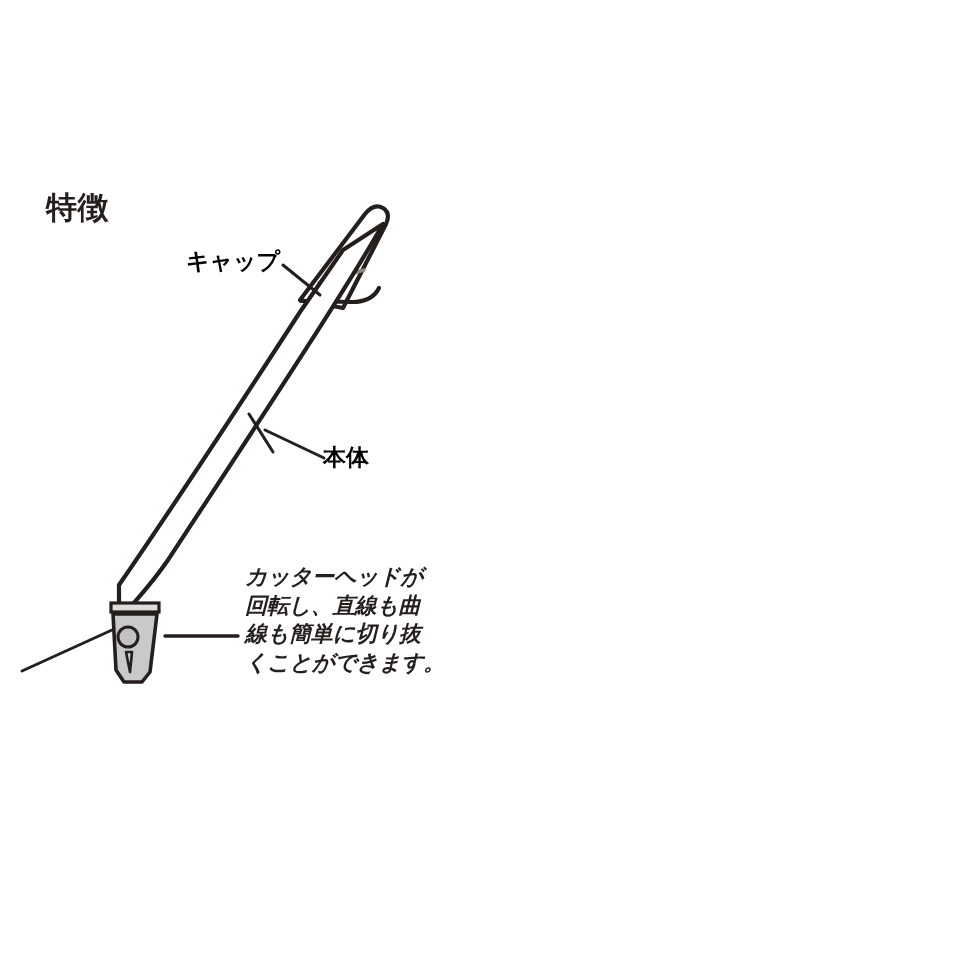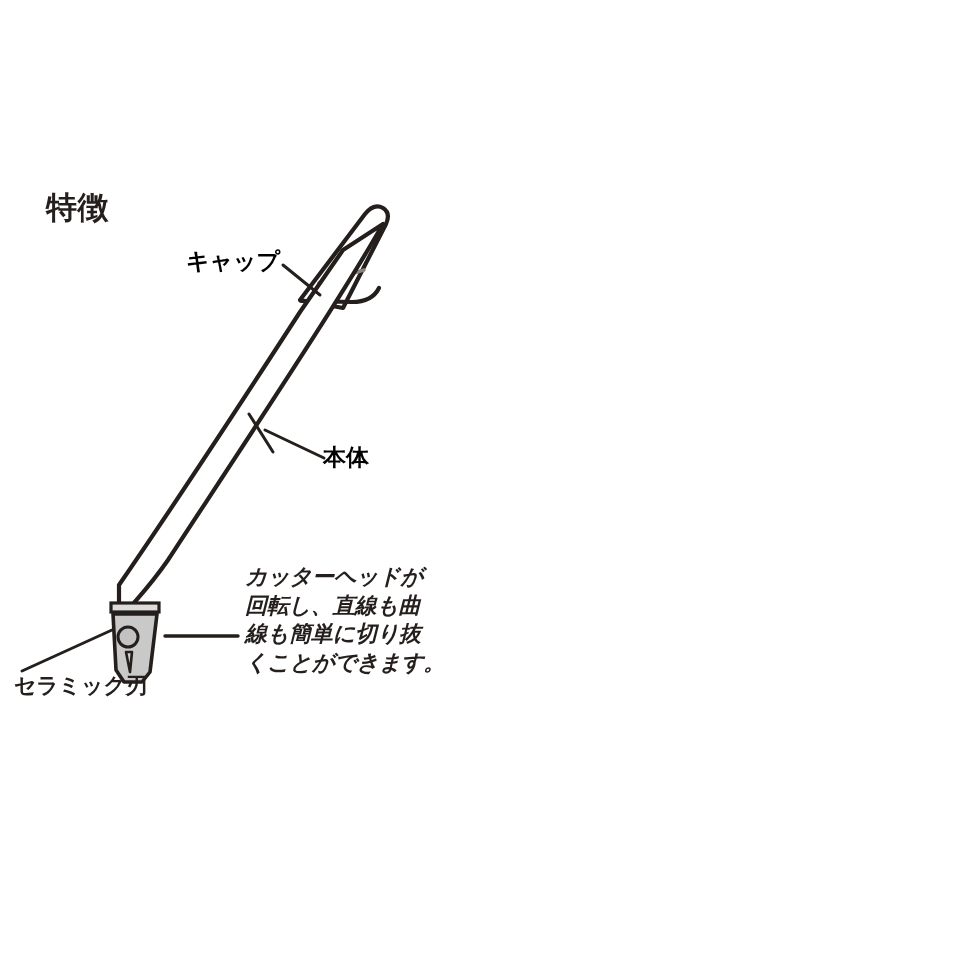--- a/index.html
+++ b/index.html
@@ -119,21 +119,20 @@
       <path d="M 165 636 L 238 636" fill="none" stroke="#241f1c" stroke-width="3.4" stroke-linecap="round"></path>
     </svg>
 
     <div class="section-heading" id="heading-features">特徴</div>
 
     <div class="label-bold" id="label-cap">キャップ</div>
 
     <div class="label-bold" id="label-body">本体</div>
 
     <div class="callout" id="callout-blade">
-      <div>セラミック刃</div>
     </div>
 
     <div class="callout" id="callout-rotate">
       <div>カッターヘッドが</div>
       <div>回転し、直線も曲</div>
       <div>線も簡単に切り抜</div>
       <div>くことができます。</div>
     </div>
   </div>
 

